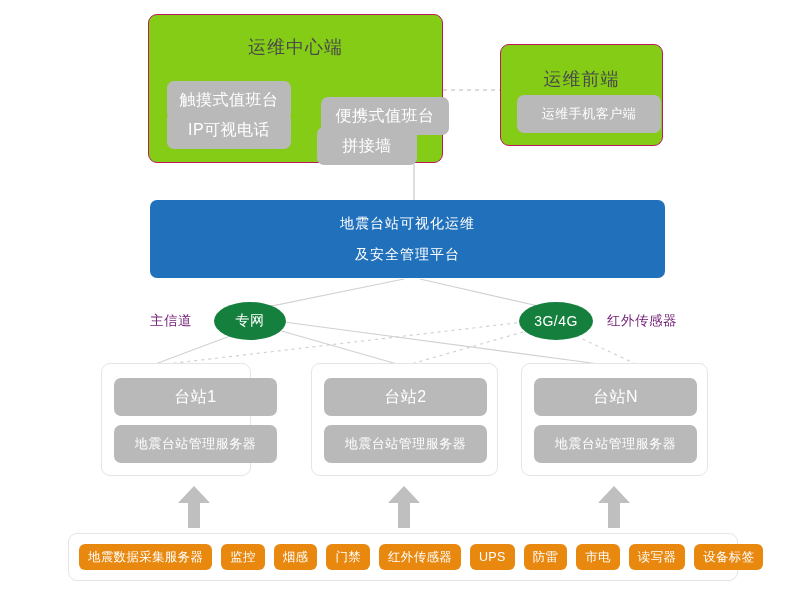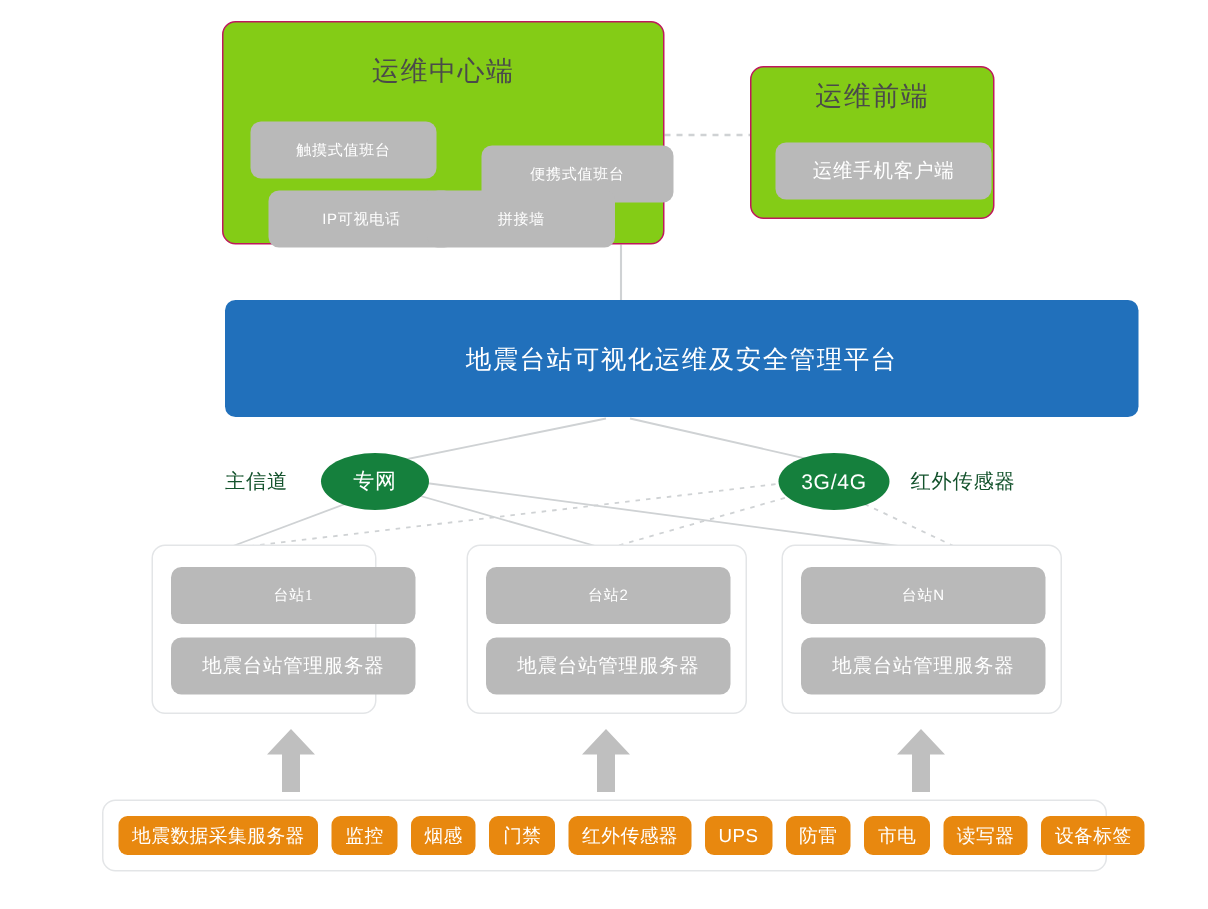--- a/index.html
+++ b/index.html
@@ -31,52 +31,52 @@
     letter-spacing:1px;
     line-height:1;
   }
 
   
   .gbtn{
     position:absolute;
     background:#b9b9b9;
     border-radius:7px;
     color:#ffffff;
-    font-size:10px;
+    font-size:16px;
     display:flex;align-items:center;justify-content:center;
     box-sizing:border-box;
     letter-spacing:.5px;
     white-space:nowrap;
   }
 
   
   #platform{
     position:absolute;z-index:2;
-    left:150px;top:200px;width:609px;height:78px;
+    left:150px;top:200px;width:515px;height:78px;
     background:#2170bb;
     border-radius:7px;
     color:#ffffff;
-    display:flex;flex-direction:row;
+    display:flex;flex-direction:column;
     align-items:center;justify-content:center;
-    font-size:17px;line-height:31px;
+    font-size:14px;line-height:31px;
     letter-spacing:1px;
   }
 
   
   .ellipse{
     position:absolute;z-index:3;
     background:#15803d;
     border-radius:50%;
     color:#ffffff;font-size:14px;
     display:flex;align-items:center;justify-content:center;
     letter-spacing:.5px;
   }
   .chan-label{
     position:absolute;z-index:3;
-    color:#14532d;font-size:13.5px;
+    color:#701a75;font-size:13.5px;
     letter-spacing:.5px;white-space:nowrap;
   }
 
   
   .station{
     position:absolute;z-index:2;
     background:#ffffff;
     border:1px solid #e3e5e7;
     border-radius:9px;
     box-sizing:border-box;
@@ -134,44 +134,44 @@
     <line x1="524" y1="322" x2="150" y2="366" stroke="#cfd2d4" stroke-width="1.2" stroke-dasharray="3 4"></line>
     <line x1="530" y1="330" x2="404" y2="366" stroke="#cfd2d4" stroke-width="1.2" stroke-dasharray="3 4"></line>
     <line x1="570" y1="333" x2="640" y2="366" stroke="#cfd2d4" stroke-width="1.2" stroke-dasharray="3 4"></line>
   </svg>
 
   <div class="panel" style="left:148px;top:14px;width:295px;height:149px;">
     <div class="panel-title" style="margin-top:23px;">运维中心端</div>
 
     <div class="gbtn" style="left:18px;top:66px;width:124px;height:38px;">触摸式值班台</div>
     <div class="gbtn" style="left:152px;top:82px;width:128px;height:38px;margin-left:20px;">便携式值班台</div>
-    <div class="gbtn" style="left:18px;top:112px;width:124px;height:38px;margin-left:12px;">IP可视电话</div>
-    <div class="gbtn" style="left:136px;top:112px;width:125px;height:38px;">拼接墙</div>
+    <div class="gbtn" style="left:18px;top:96px;width:124px;height:38px;">IP可视电话</div>
+    <div class="gbtn" style="left:168px;top:112px;width:100px;height:38px;">拼接墙</div>
   </div>
 
   <div class="panel" style="left:500px;top:44px;width:163px;height:102px;">
-    <div class="panel-title" style="margin-top:10px;">运维前端</div>
+    <div class="panel-title" style="margin-top:25px;">运维前端</div>
 
     <div class="gbtn" style="left:16px;top:50px;width:144px;height:38px;font-size:13px;">运维手机客户端</div>
   </div>
 
   <div id="platform">
     <div>地震台站可视化运维</div>
     <div>及安全管理平台</div>
   </div>
 
   <span class="chan-label" style="left:150px;top:312px;">主信道</span>
 
   <div class="ellipse" style="left:214px;top:302px;width:72px;height:38px;">专网</div>
 
   <div class="ellipse" style="left:519px;top:302px;width:74px;height:38px;">3G/4G</div>
 
   <span class="chan-label" style="left:607px;top:312px;">红外传感器</span>
 
-  <div class="station" style="left:101px;top:363px;width:150px;height:113px;font-family:Liberation Serif, serif;">
+  <div class="station" style="left:101px;top:363px;width:150px;height:113px;">
     <div class="gbtn" style="left:12px;top:14px;width:163px;height:38px;">台站1</div>
     <div class="gbtn" style="left:12px;top:61px;width:163px;height:38px;font-size:13px;">地震台站管理服务器</div>
   </div>
 
   <div class="station" style="left:311px;top:363px;width:187px;height:113px;">
     <div class="gbtn" style="left:12px;top:14px;width:163px;height:38px;">台站2</div>
     <div class="gbtn" style="left:12px;top:61px;width:163px;height:38px;font-size:13px;">地震台站管理服务器</div>
   </div>
 
   <div class="station" style="left:521px;top:363px;width:187px;height:113px;">

